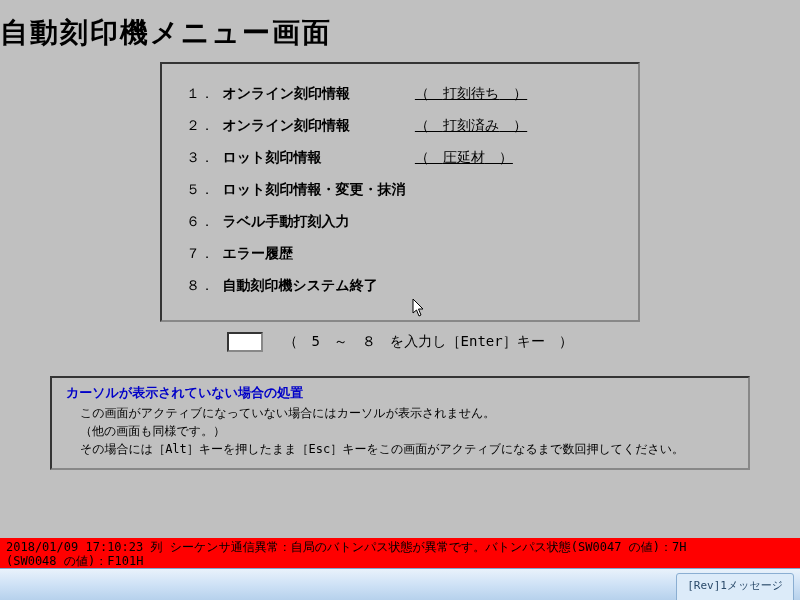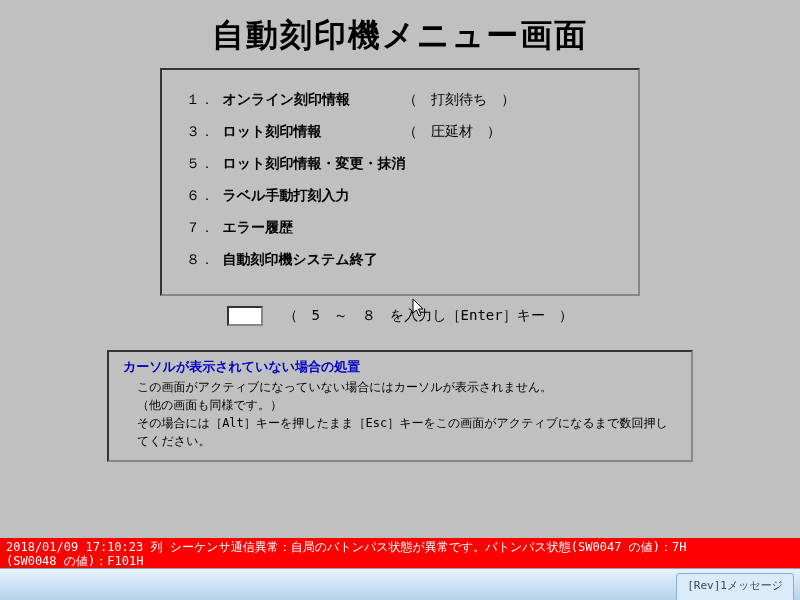--- a/index.html
+++ b/index.html
@@ -8,80 +8,79 @@
     width: 800px;
     height: 600px;
     background: #c0c0c0;
     font-family: "MS Gothic", "Meiryo", monospace;
     font-size: 14px;
     color: #000;
     overflow: hidden;
     position: relative;
   }
   .title {
-    text-align: center;
-    font-size: 32px;
+    font-size: 28px;
     font-weight: bold;
     padding: 14px 0 10px 0;
     letter-spacing: 2px;
   }
   .menu-panel {
     width: 480px;
     margin: 0 auto;
     border: 2px inset #888;
     background: #c0c0c0;
     padding: 14px 22px 18px 22px;
   }
   .menu-row {
     padding: 7px 2px;
     font-size: 14px;
     cursor: pointer;
     white-space: nowrap;
   }
   .menu-row .num { display: inline-block; width: 28px; }
   .menu-row .label { display: inline-block; min-width: 160px; font-weight: bold; }
-  .menu-row .paren { display: inline-block; margin-left: 12px; }
+  .menu-row .paren { display: inline-block; margin-left: 24px; text-decoration: underline; }
   .input-row {
     width: 480px;
     margin: 10px auto 0 auto;
     text-align: center;
     font-size: 14px;
   }
   .input-row input {
     width: 36px;
     height: 20px;
     border: 2px inset #888;
     background: #fff;
     font-family: inherit;
     font-size: 14px;
     text-align: center;
     vertical-align: middle;
     margin-right: 12px;
   }
   .help-panel {
-    width: 586px;
+    width: 700px;
     margin: 24px auto 0 auto;
     border: 2px inset #888;
     background: #c0c0c0;
     padding: 6px 14px 10px 14px;
     font-size: 12px;
   }
   .help-title {
     color: #0000c8;
     font-weight: bold;
     font-size: 13px;
     margin-bottom: 2px;
   }
   .help-line { line-height: 1.5; padding-left: 14px; }
   .alarm-bar {
     position: absolute;
     left: 0; right: 0; bottom: 32px;
     height: 30px;
     background: #ff0000;
-    color: #ffffff;
+    color: #000000;
     font-size: 12px;
     padding: 2px 6px;
     line-height: 1.2;
     overflow: hidden;
   }
   .taskbar {
     position: absolute;
     left: 0; right: 0; bottom: 0;
     height: 32px;
     background: linear-gradient(#e9f2fb, #cfe2f6 50%, #b6d1ec);
@@ -109,20 +108,25 @@
 </head>
 <body>
 
 <div class="title">自動刻印機メニュー画面</div>
 
 <div class="menu-panel">
   <div class="menu-row">
     <span class="num">１．</span>
     <span class="label">オンライン刻印情報</span>
     <span class="paren">（　<span>打刻待ち</span>　）</span>
+  </div>
+  <div class="menu-row">
+    <span class="num">２．</span>
+    <span class="label">オンライン刻印情報</span>
+    <span class="paren">（　<span>打刻済み</span>　）</span>
   </div>
   <div class="menu-row">
     <span class="num">３．</span>
     <span class="label">ロット刻印情報</span>
     <span class="paren">（　<span>圧延材</span>　）</span>
   </div>
   <div class="menu-row">
     <span class="num">５．</span>
     <span class="label">ロット刻印情報・変更・抹消</span>
   </div>

